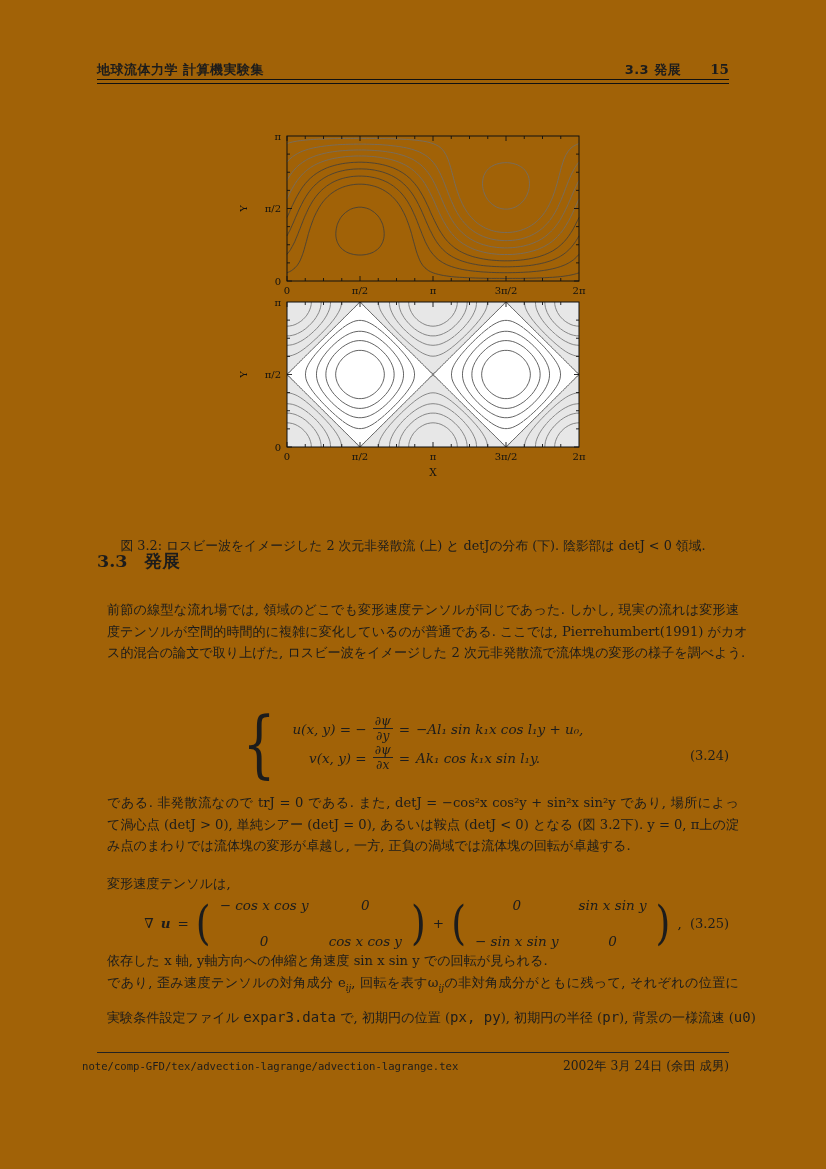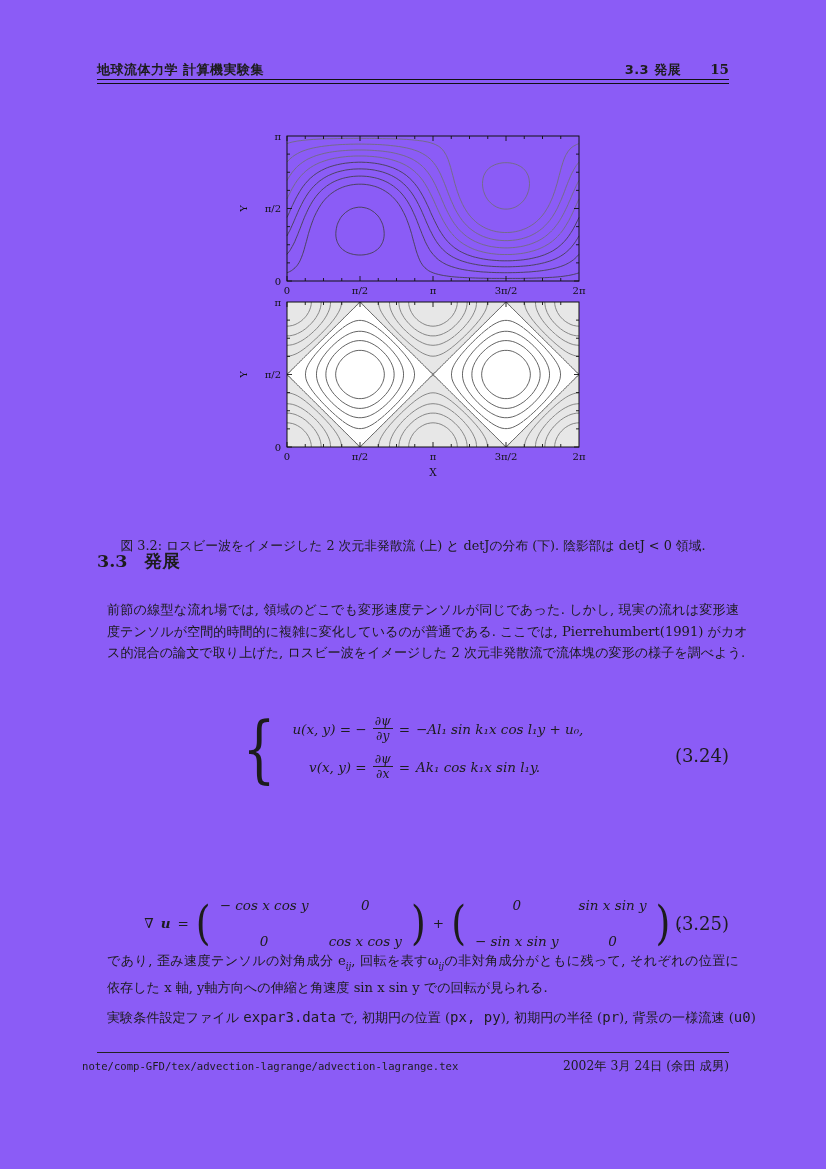--- a/index.html
+++ b/index.html
@@ -1,16 +1,16 @@
 <!DOCTYPE html>
 <html><head>
 <meta charset="utf-8">
 <style>
   html,body{margin:0;padding:0;background:#888;}
-  .page{position:relative;width:826px;height:1169px;background:#8b5cf6;
+  .page{position:relative;width:826px;height:1169px;background:#a16207;
         font-family:"DejaVu Serif","Liberation Serif",serif;color:#1c1c1c;overflow:hidden;}
   .abs{position:absolute;}
   
   .hdr-left{left:97px;top:61px;font-family:"DejaVu Sans","Liberation Sans",sans-serif;
             font-weight:bold;font-size:13px;letter-spacing:.5px;}
   .hdr-right{right:97px;top:61px;font-weight:bold;font-size:13.5px;}
   .hdr-right .sec{font-family:"DejaVu Sans","Liberation Sans",sans-serif;font-size:13px;letter-spacing:.5px;}
   .hdr-right .pg{margin-left:29px;font-family:"DejaVu Serif",serif;}
   .rule2{left:97px;top:79px;width:632px;height:3px;border-top:1px solid #111;border-bottom:1px solid #111;}
   
@@ -22,23 +22,23 @@
   .h2 .ttl{margin-left:17px;}
   
   .para{left:97px;width:632px;font-size:13.1px;margin-left:10px;}
   .jline{line-height:21.6px;text-align:justify;text-align-last:justify;white-space:nowrap;}
   .jline.last{text-align-last:left;}
   .mono{font-family:"DejaVu Sans Mono","Liberation Mono",monospace;font-size:14px;}
   sub{font-size:9px;font-style:italic;}
   
   .eq{left:97px;width:632px;}
   .eqbody{display:flex;justify-content:center;align-items:center;gap:7px;font-size:13.5px;font-style:italic;}
-  .eqnum{position:absolute;right:0;top:50%;transform:translateY(-50%);font-style:normal;font-size:18px;}
+  .eqnum{position:absolute;right:0;top:50%;transform:translateY(-50%);font-style:normal;font-size:13px;}
   .brace{display:inline-block;font-size:52px;font-style:normal;font-weight:300;transform:scaleY(1.42);line-height:0;}
-  .rows{display:flex;flex-direction:column;gap:9px;}
+  .rows{display:flex;flex-direction:column;}
   .eqrow{display:flex;align-items:center;gap:6px;}
   .eqrow .lhs{display:inline-block;min-width:84px;text-align:right;}
   .frac{display:inline-flex;flex-direction:column;align-items:center;font-size:12.3px;line-height:1.15;}
   .frac .num{border-bottom:1px solid #222;padding:0 2px;}
   .paren{display:inline-block;font-size:38px;font-style:normal;font-weight:300;transform:scaleY(1.25);line-height:0;}
   .mat{display:grid;grid-template-columns:auto auto;column-gap:20px;row-gap:3px;text-align:center;padding:0 2px;gap:20px;}
   .bvec{font-weight:bold;}
   
   .frule{left:97px;top:1052px;width:632px;border-top:1px solid #222;height:0;}
   .ftr-left{left:82px;top:1060px;font-family:"DejaVu Sans Mono","Liberation Mono",monospace;font-size:10.6px;}
@@ -241,21 +241,29 @@
               <span class="den">∂x</span>
             </span>
           <span>=</span>
           <span>Ak₁ cos k₁x sin l₁y.</span>
         </div>
       </div>
     </div>
     <span class="eqnum">(3.24)</span>
   </div>
 
-
+  <div class="abs para" style="top:792px;">
+    <div class="jline">である. 非発散流なので trJ = 0 である. また, detJ = −cos²x cos²y + sin²x sin²y であり, 場所によっ</div>
+    <div class="jline">て渦心点 (detJ &gt; 0), 単純シアー (detJ = 0), あるいは鞍点 (detJ &lt; 0) となる (図 3.2下). y = 0, π上の淀</div>
+    <div class="jline last">み点のまわりでは流体塊の変形が卓越し, 一方, 正負の渦域では流体塊の回転が卓越する.</div>
+  </div>
+
+  <div class="abs para" style="top:873px;">
+    <div class="jline last">変形速度テンソルは,</div>
+  </div>
 
   <div class="abs eq" style="top:894px;height:58px;">
     <div class="eqbody" style="height:100%;">
       <span style="font-style:normal;">∇</span>
         <span class="bvec">u</span>
       <span style="font-style:normal;">=</span>
       <span class="paren">(</span>
       <span class="mat">
         <span>− cos x cos y</span>
           <span>0</span>
@@ -271,22 +279,22 @@
           <span>− sin x sin y</span>
           <span>0</span>
       </span>
       <span class="paren">)</span>
       <span style="font-style:normal;">,</span>
     </div>
     <span class="eqnum">(3.25)</span>
   </div>
 
   <div class="abs para" style="top:950px;">
+    <div class="jline last">依存した x 軸, y軸方向への伸縮と角速度 sin x sin y での回転が見られる.</div>
     <div class="jline"><span>であり, 歪み速度テンソルの対角成分 e</span><sub>ij</sub><span>, 回転を表すω</span><sub>ij</sub><span>の非対角成分がともに残って, それぞれの位置に</span></div>
-    <div class="jline last">依存した x 軸, y軸方向への伸縮と角速度 sin x sin y での回転が見られる.</div>
   </div>
 
   <div class="abs para" style="top:1007px;">
     <div class="jline last"><span>実験条件設定ファイル </span><span class="mono">expar3.data</span><span> で, 初期円の位置 (</span><span class="mono">px, py</span><span>), 初期円の半径 (</span><span class="mono">pr</span><span>), 背景の一様流速 (</span><span class="mono">u0</span><span>)</span></div>
   </div>
 
   <div class="abs frule"></div>
   <div class="abs ftr-left">note/comp-GFD/tex/advection-lagrange/advection-lagrange.tex</div>
   <div class="abs ftr-right">2002年 3月 24日 (余田 成男)</div>
 

